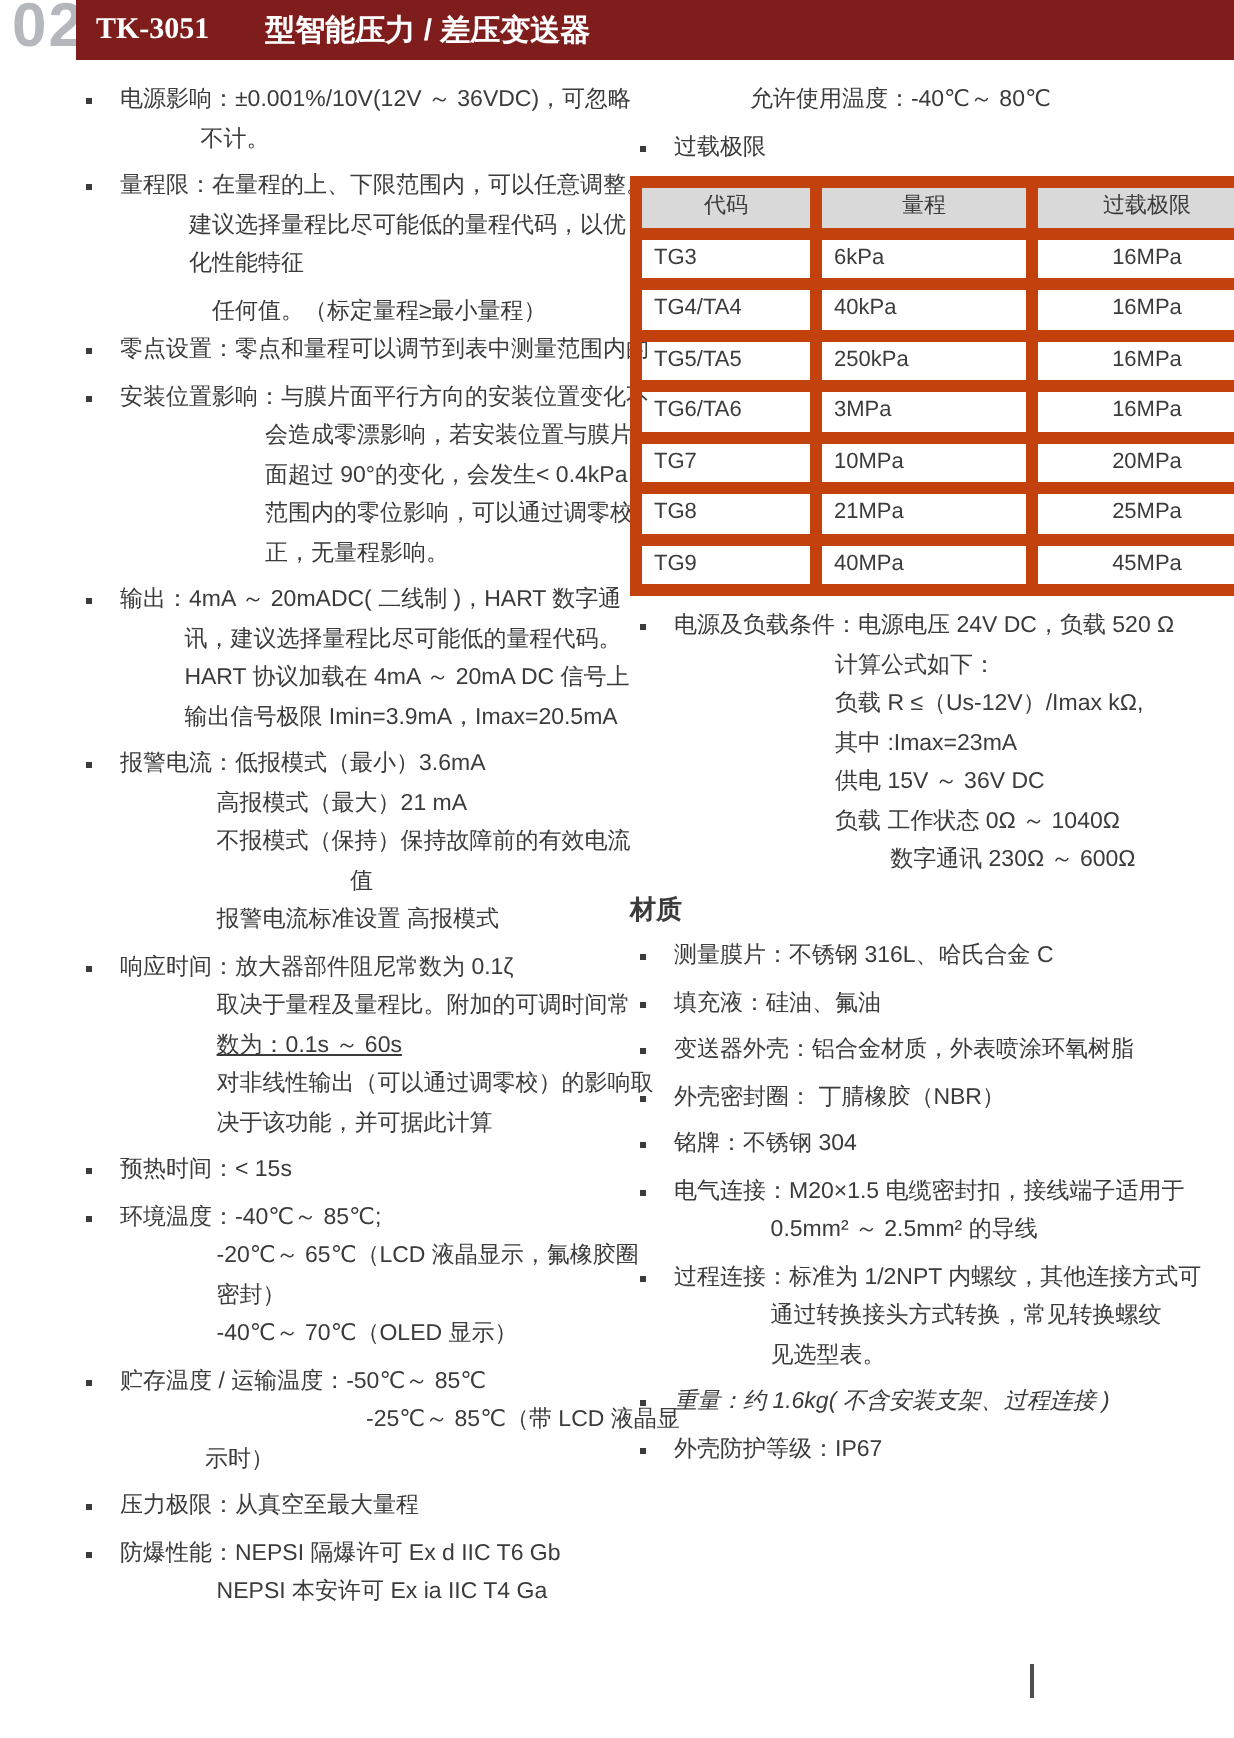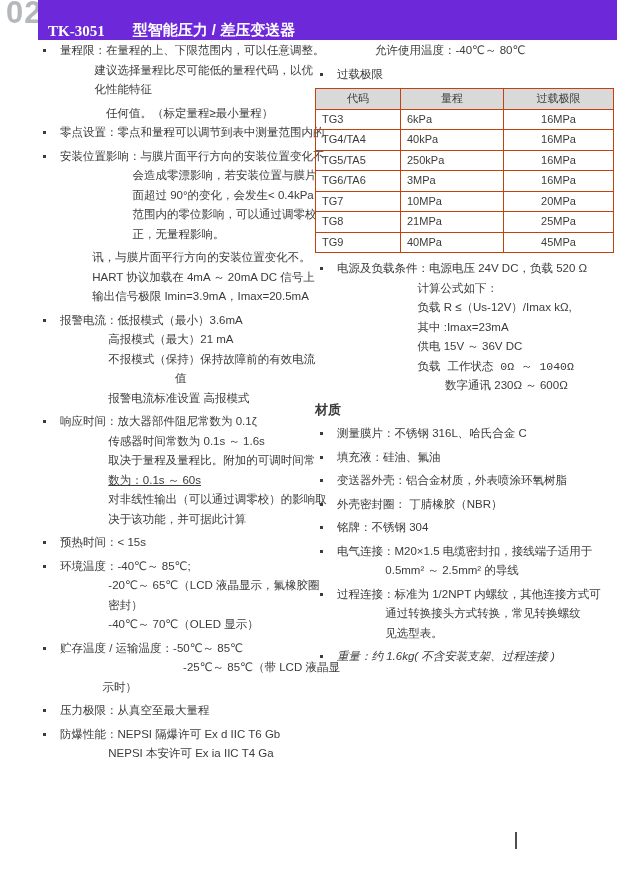--- a/index.html
+++ b/index.html
@@ -1,33 +1,33 @@
 <!DOCTYPE html>
 <html><head>
 <meta charset="utf-8">
 <style>
   html,body{margin:0;padding:0;background:#ffffff;}
   .page{position:relative;width:617px;height:869px;background:#ffffff;overflow:hidden;
         font-family:"Liberation Sans","DejaVu Sans",sans-serif;color:#3b3b3b;}
   .page-num{position:absolute;left:6px;top:-5px;font-size:31px;font-weight:bold;
             color:#b4b7bb;letter-spacing:1px;}
-  .title-bar{position:absolute;left:38px;top:0;right:0;height:40px;background:#6d28d9;
-             color:#ffffff;display:flex;align-items:flex-end;}
+  .title-bar{position:absolute;left:38px;top:0;right:0;height:30px;background:#7f1d1d;
+             color:#ffffff;display:flex;align-items:center;}
   .model{font-family:"Liberation Serif","DejaVu Serif",serif;font-size:15px;
          font-weight:bold;margin-left:10px;}
   .title{font-size:15px;font-weight:bold;margin-left:28px;}
   .col{position:absolute;top:41px;font-size:11.5px;line-height:19.5px;}
   .col-left{left:38px;width:287px;}
   .col-right{left:315px;width:275px;}
   .spec-item{margin-bottom:4px;}
   .spec-line{position:relative;padding-left:22px;white-space:nowrap;}
   .bullet{position:absolute;left:5px;top:8px;width:3px;height:3px;background:#3b3b3b;}
   table.overload-table{border-collapse:collapse;width:263px;margin:2px 0 6px 0;
                        font-size:11px;table-layout:fixed;}
-  table.overload-table th,table.overload-table td{border:1px solid #c2410c;height:18px;
+  table.overload-table th,table.overload-table td{border:6px solid #c2410c;height:18px;
                        padding:0 6px;overflow:hidden;}
   table.overload-table th{background:#d9d9d9;font-weight:normal;text-align:center;}
   table.overload-table .w0{width:72px;} table.overload-table .w1{width:90px;}
   table.overload-table .w2{width:97px;}
   table.overload-table td.c0,table.overload-table td.c1{text-align:left;}
   table.overload-table td.c2{text-align:center;}
   .section-heading{font-weight:bold;font-size:13px;margin:2px 0 5px 0;}
   .page-mark{position:absolute;left:515px;top:832px;width:2px;height:17px;background:#4e4e4e;}
 </style>
 </head>
@@ -37,50 +37,54 @@
   <div>
     <span class="page-num">02</span>
     <div class="title-bar">
       <span class="model">TK-3051</span>
       <span class="title">型智能压力 / 差压变送器</span>
     </div>
   </div>
 
   <div class="col col-left">
       <div class="spec-item">
+        <div class="spec-line"><span class="bullet"></span><span style="padding-left: 0em;">电源影响：±0.001%/10V(12V ～ 36VDC)，可忽略</span></div>
+        <div class="spec-line"><span style="padding-left: 3.5em;">不计。</span></div>
+      </div>
+      <div class="spec-item">
         <div class="spec-line"><span class="bullet"></span><span style="padding-left: 0em;">量程限：在量程的上、下限范围内，可以任意调整。</span></div>
         <div class="spec-line"><span style="padding-left: 3em;">建议选择量程比尽可能低的量程代码，以优</span></div>
         <div class="spec-line"><span style="padding-left: 3em;">化性能特征</span></div>
       </div>
       <div class="spec-item">
         <div class="spec-line"><span style="padding-left: 4em;">任何值。（标定量程≥最小量程）</span></div>
         <div class="spec-line"><span class="bullet"></span><span style="padding-left: 0em;">零点设置：零点和量程可以调节到表中测量范围内的</span></div>
       </div>
       <div class="spec-item">
         <div class="spec-line"><span class="bullet"></span><span style="padding-left: 0em;">安装位置影响：与膜片面平行方向的安装位置变化不</span></div>
         <div class="spec-line"><span style="padding-left: 6.3em;">会造成零漂影响，若安装位置与膜片</span></div>
         <div class="spec-line"><span style="padding-left: 6.3em;">面超过 90°的变化，会发生&lt; 0.4kPa</span></div>
         <div class="spec-line"><span style="padding-left: 6.3em;">范围内的零位影响，可以通过调零校</span></div>
         <div class="spec-line"><span style="padding-left: 6.3em;">正，无量程影响。</span></div>
       </div>
       <div class="spec-item">
-        <div class="spec-line"><span style="padding-left: 2.8em;">讯，与膜片面平行方向的安装位置变化不。</span></div>
+        <div class="spec-line"><span class="bullet"></span><span style="padding-left: 0em;">输出：4mA ～ 20mADC( 二线制 )，HART 数字通</span></div>
+        <div class="spec-line"><span style="padding-left: 2.8em;">讯，建议选择量程比尽可能低的量程代码。</span></div>
         <div class="spec-line"><span style="padding-left: 2.8em;">HART 协议加载在 4mA ～ 20mA DC 信号上</span></div>
         <div class="spec-line"><span style="padding-left: 2.8em;">输出信号极限 Imin=3.9mA，Imax=20.5mA</span></div>
       </div>
       <div class="spec-item">
         <div class="spec-line"><span class="bullet"></span><span style="padding-left: 0em;">报警电流：低报模式（最小）3.6mA</span></div>
         <div class="spec-line"><span style="padding-left: 4.2em;">高报模式（最大）21 mA</span></div>
         <div class="spec-line"><span style="padding-left: 4.2em;">不报模式（保持）保持故障前的有效电流</span></div>
         <div class="spec-line"><span style="padding-left: 10em;">值</span></div>
         <div class="spec-line"><span style="padding-left: 4.2em;">报警电流标准设置 高报模式</span></div>
       </div>
       <div class="spec-item">
         <div class="spec-line"><span class="bullet"></span><span style="padding-left: 0em;">响应时间：放大器部件阻尼常数为 0.1ζ</span></div>
-        <div class="spec-line"><span style="padding-left: 4.2em;">传感器时间常数为 0.1s ～ 1.6s</span></div>
         <div class="spec-line"><span style="padding-left: 4.2em;">取决于量程及量程比。附加的可调时间常</span></div>
         <div class="spec-line"><span style="padding-left: 4.2em; text-decoration: underline;">数为：0.1s ～ 60s</span></div>
         <div class="spec-line"><span style="padding-left: 4.2em;">对非线性输出（可以通过调零校）的影响取</span></div>
         <div class="spec-line"><span style="padding-left: 4.2em;">决于该功能，并可据此计算</span></div>
       </div>
       <div class="spec-item">
         <div class="spec-line"><span class="bullet"></span><span style="padding-left: 0em;">预热时间：&lt; 15s</span></div>
       </div>
       <div class="spec-item">
         <div class="spec-line"><span class="bullet"></span><span style="padding-left: 0em;">环境温度：-40℃～ 85℃;</span></div>
@@ -157,21 +161,21 @@
           </tr>
         </tbody>
       </table>
     <div>
         <div class="spec-item">
           <div class="spec-line"><span class="bullet"></span><span style="padding-left: 0em;">电源及负载条件：电源电压 24V DC，负载 520 Ω</span></div>
           <div class="spec-line"><span style="padding-left: 7em;">计算公式如下：</span></div>
           <div class="spec-line"><span style="padding-left: 7em;">负载 R ≤（Us-12V）/Imax kΩ,</span></div>
           <div class="spec-line"><span style="padding-left: 7em;">其中 :Imax=23mA</span></div>
           <div class="spec-line"><span style="padding-left: 7em;">供电  15V ～ 36V DC</span></div>
-          <div class="spec-line"><span style="padding-left: 7em; font-family: Liberation Mono, monospace;">负载 工作状态  0Ω ～ 1040Ω</span></div>
+          <div class="spec-line"><span style="padding-left: 7em;">负载 工作状态  0Ω ～ 1040Ω</span></div>
           <div class="spec-line"><span style="padding-left: 9.4em;">数字通讯  230Ω ～ 600Ω</span></div>
         </div>
       </div>
     <div class="section-heading">材质</div>
     <div>
         <div class="spec-item">
           <div class="spec-line"><span class="bullet"></span><span style="padding-left: 0em;">测量膜片：不锈钢 316L、哈氏合金 C</span></div>
         </div>
         <div class="spec-item">
           <div class="spec-line"><span class="bullet"></span><span style="padding-left: 0em;">填充液：硅油、氟油</span></div>
@@ -192,17 +196,20 @@
         <div class="spec-item">
           <div class="spec-line"><span class="bullet"></span><span style="padding-left: 0em;">过程连接：标准为 1/2NPT 内螺纹，其他连接方式可</span></div>
           <div class="spec-line"><span style="padding-left: 4.2em;">通过转换接头方式转换，常见转换螺纹</span></div>
           <div class="spec-line"><span style="padding-left: 4.2em;">见选型表。</span></div>
         </div>
       </div>
     <div>
         <div class="spec-item">
           <div class="spec-line"><span class="bullet"></span><span style="padding-left: 0em; font-style: italic;">重量：约 1.6kg( 不含安装支架、过程连接 )</span></div>
         </div>
+        <div class="spec-item">
+          <div class="spec-line"><span class="bullet"></span><span style="padding-left: 0em;">外壳防护等级：IP67</span></div>
+        </div>
       </div>
   </div>
 
   <div class="page-mark"></div>
 </div>
 
 </body></html>

